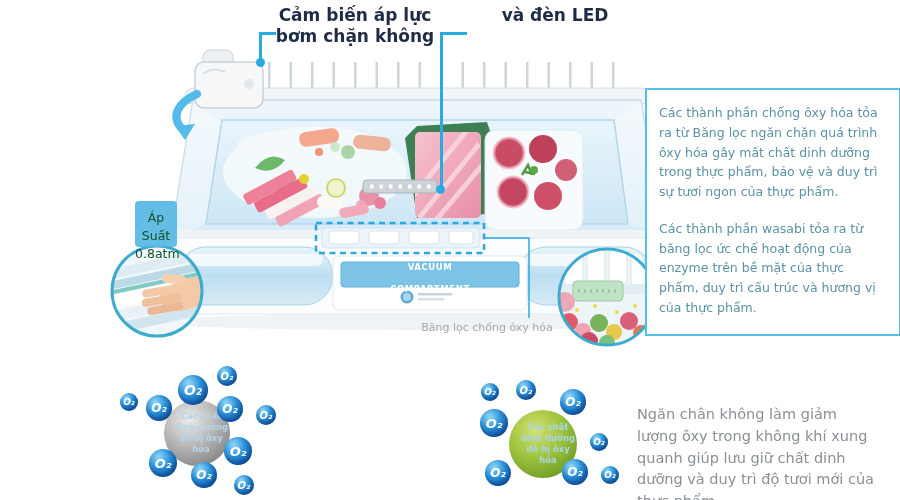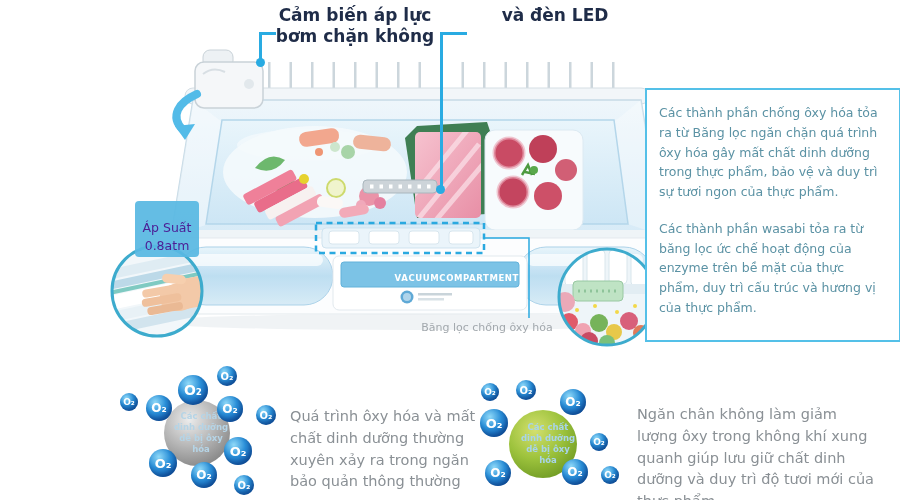--- a/index.html
+++ b/index.html
@@ -4,36 +4,36 @@
 <style>
   html,body{margin:0;padding:0;background:#fff;}
   #stage{position:relative;width:900px;height:500px;background:#ffffff;overflow:hidden;
          font-family:"DejaVu Sans","Liberation Sans",sans-serif;margin-left:17px;}
   .abs{position:absolute;}
   .callout-label{position:absolute;font-weight:bold;font-size:17px;line-height:1.22;
                  color:#1f2c48;text-align:center;}
   .hline{position:absolute;height:2.5px;background:#29abe2;}
   .vline{position:absolute;width:2.5px;background:#29abe2;}
   .dot{position:absolute;width:9px;height:9px;border-radius:50%;background:#29abe2;}
-  .badge{position:absolute;left:118px;top:201px;width:64px;height:38px;background:rgba(88,184,226,.93);
-         border-radius:4px;color:#4c1d95;font-size:12.5px;text-align:center;line-height:18px;padding-top:18px;}
+  .badge{position:absolute;left:118px;top:201px;width:42px;height:38px;background:rgba(88,184,226,.93);
+         border-radius:4px;color:#14532d;font-size:12.5px;text-align:center;line-height:18px;padding-top:8px;}
   .plate-label{position:absolute;left:324px;top:262px;width:178px;height:33px;display:flex;
-               flex-direction:row;align-items:center;justify-content:flex-end;color:#fff;
+               flex-direction:column;align-items:center;justify-content:space-between;color:#fff;
                font-weight:bold;font-size:8.5px;line-height:1.25;letter-spacing:.6px;}
   .caption{position:absolute;left:403px;top:321px;width:134px;text-align:center;
            font-size:11px;color:#a2a8ad;}
   .info-box{position:absolute;left:628px;top:88px;width:228px;border:2px solid #54c0e8;
-            background:#fff;padding:13px 12px 22px 12px;color:#5b92a4;font-size:12.5px;line-height:1.58;}
+            background:#fff;padding:13px 12px 16px 12px;color:#5b92a4;font-size:12.5px;line-height:1.58;}
   .info-box p{margin:0;}
   .info-box p + p{margin-top:17px;}
   .desc{position:absolute;color:#8a9095;font-size:14.5px;line-height:1.5;}
   .bubble{position:absolute;border-radius:50%;display:flex;align-items:center;justify-content:center;
           color:#fff;font-weight:bold;
           background:radial-gradient(circle at 35% 28%, #8fd9f8 0%, #2a8fd8 42%, #0d4fa8 88%);
-          box-shadow:inset -2px -3px 4px rgba(6,40,90,.35);}
+          box-shadow:inset -2px -3px 4px rgba(6,40,90,.35);font-style:italic;}
   .sphere{position:absolute;border-radius:50%;display:flex;align-items:center;justify-content:flex-end;
           text-align:center;}
   .sphere-gray{background:radial-gradient(circle at 38% 30%, #ececec 0%, #b4b4b4 45%, #8d8d8d 75%, #717171 100%);
                color:#b5d4e6;}
   .sphere-green{background:radial-gradient(circle at 38% 30%, #d4e06e 0%, #9cc23c 45%, #719c25 80%, #5a8418 100%);
                color:#a8d4ea;}
   .sphere-label{font-size:8.5px;line-height:1.3;width:58px;font-weight:bold;}
 </style>
 </head>
 <body>
@@ -263,21 +263,20 @@
   <div class="bubble" style="left:129px;top:395px;width:26px;height:26px;font-size:12px">O₂</div>
   <div class="bubble" style="left:161px;top:375px;width:30px;height:30px;font-size:14px">O₂</div>
   <div class="bubble" style="left:200px;top:366px;width:20px;height:20px;font-size:10px">O₂</div>
   <div class="bubble" style="left:200px;top:396px;width:26px;height:26px;font-size:12px">O₂</div>
   <div class="bubble" style="left:239px;top:405px;width:20px;height:20px;font-size:10px">O₂</div>
   <div class="bubble" style="left:207px;top:437px;width:28px;height:28px;font-size:13px">O₂</div>
   <div class="bubble" style="left:132px;top:449px;width:28px;height:28px;font-size:13px">O₂</div>
   <div class="bubble" style="left:174px;top:462px;width:26px;height:26px;font-size:12px">O₂</div>
   <div class="bubble" style="left:217px;top:475px;width:20px;height:20px;font-size:10px">O₂</div>
 
-  <div class="desc" style="left:273px;top:406px;width:192px">Quá trình ôxy hóa và mất chất dinh dưỡng thường xuyên xảy ra trong ngăn bảo quản thông thường</div>
 
   <div class="sphere sphere-green" style="left:492px;top:410px;width:68px;height:68px">
     <span class="sphere-label">Các chất dinh dưỡng dễ bị ôxy hóa</span>
   </div>
   <div class="bubble" style="left:464px;top:383px;width:18px;height:18px;font-size:9px">O₂</div>
   <div class="bubble" style="left:499px;top:380px;width:20px;height:20px;font-size:10px">O₂</div>
   <div class="bubble" style="left:543px;top:389px;width:26px;height:26px;font-size:12px">O₂</div>
   <div class="bubble" style="left:463px;top:409px;width:28px;height:28px;font-size:13px">O₂</div>
   <div class="bubble" style="left:573px;top:433px;width:18px;height:18px;font-size:9px">O₂</div>
   <div class="bubble" style="left:468px;top:460px;width:26px;height:26px;font-size:12px">O₂</div>

